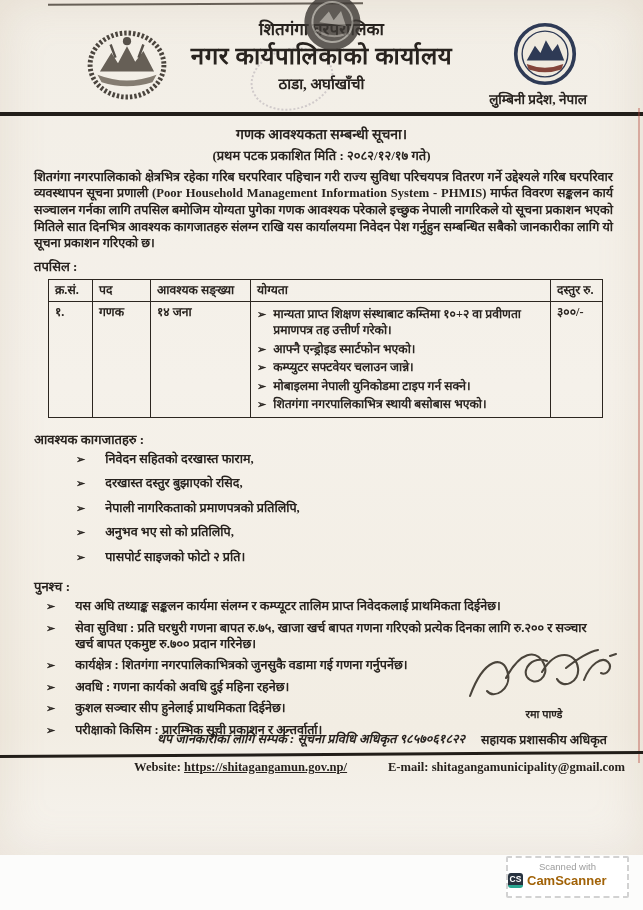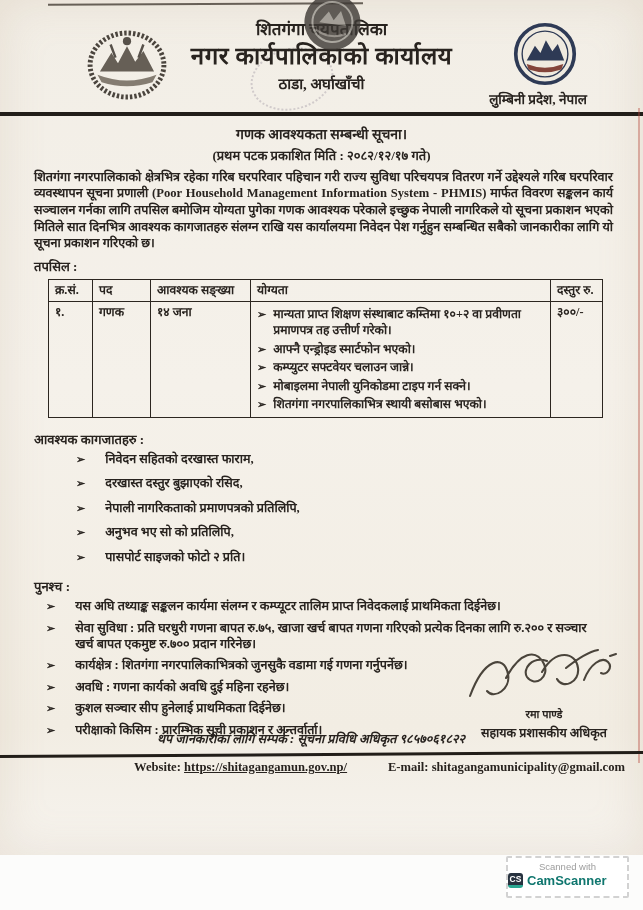--- a/index.html
+++ b/index.html
@@ -44,38 +44,38 @@
   .arrow::before{content:"\27A2";}
   
   .section-head{margin:12px 0 3px 34px;font-weight:bold;font-size:13px;}
   ul.arrow-list{list-style:none;margin:2px 30px 0 0;padding-left:76px;}
   ul.arrow-list li{display:flex;gap:20px;margin-bottom:8px;font-size:12.6px;font-weight:600;line-height:1.3;}
   ul.arrow-list.tight li{margin-bottom:5px;padding-right:6px;}
   ul.ps-list{padding-left:46px;}
   
   .signature{position:absolute;top:646px;left:458px;width:172px;text-align:center;z-index:4;}
   .sig-name{font-size:11px;font-weight:bold;margin-top:-6px;}
-  .sig-title{font-size:12.5px;font-weight:bold;margin-top:3px;}
+  .sig-title{font-size:12.5px;font-weight:bold;margin-top:10px;}
   
   .contact-line{position:absolute;top:730px;left:16px;width:590px;text-align:center;
     font-style:italic;font-weight:bold;font-size:12.6px;z-index:2;}
   .footer-rule{position:absolute;top:753px;left:0;width:643px;height:2.5px;background:#221e19;transform:rotate(-.35deg);}
   .footer-row{position:absolute;top:760px;left:0;width:643px;font-size:12.6px;font-weight:bold;z-index:2;}
   .website{position:absolute;left:134px;top:0;}
   .website .url{text-decoration:underline;}
   .email{position:absolute;right:18px;top:0;}
   
   .cs-badge{position:absolute;left:506px;top:856px;width:123px;height:42px;box-sizing:border-box;
     border:2px dashed #d2d2d2;background:#fff;text-align:center;padding-top:3px;border-radius:2px;cursor:pointer;}
   .cs-line1{color:#9d9d9d;font-size:9.5px;font-family:"Liberation Sans","DejaVu Sans",sans-serif;}
   .cs-line2{display:flex;align-items:center;gap:4px;margin-top:1px;}
   .cs-icon{width:15px;height:15px;background:#27323f;color:#fff;font-size:8.5px;font-weight:bold;
     display:flex;align-items:center;justify-content:center;border-radius:3px;box-sizing:border-box;
     border-bottom:3px solid #2aa791;font-family:"Liberation Sans","DejaVu Sans",sans-serif;}
-  .cs-text{color:#0f766e;font-weight:bold;font-size:13px;font-family:"Liberation Sans","DejaVu Sans",sans-serif;}
+  .cs-text{color:#a16207;font-weight:bold;font-size:13px;font-family:"Liberation Sans","DejaVu Sans",sans-serif;}
 </style>
 </head>
 <body>
 
 <div class="scan-page">
   <div class="edge-top"></div>
   <div class="edge-red"></div>
 
   <div class="header">
     <div class="emblem-left">
@@ -90,21 +90,21 @@
     <div class="ink-stamp">
       <svg width="66" height="62" viewBox="0 0 66 62">
         <circle cx="33" cy="30" r="28" fill="#3e3a35" opacity=".92"></circle>
         <circle cx="33" cy="30" r="20" fill="none" stroke="#e8e4da" stroke-width="2" opacity=".55"></circle>
         <path d="M20 32 L28 20 L34 28 L40 18 L47 32 Z" fill="#e8e4da" opacity=".5"></path>
         <path d="M18 40 Q33 48 48 40" stroke="#e8e4da" stroke-width="2" fill="none" opacity=".4"></path>
       </svg>
     </div>
     <div class="ghost-stamp"></div>
     <div class="header-center">
-      <div class="h-line1">शितगंगा चयपतालिका</div>
+      <div class="h-line1">शितगंगा घरपरालिका</div>
       <div class="h-line2">नगर कार्यपालिकाको कार्यालय</div>
       <div class="h-line3">ठाडा, अर्घाखाँची</div>
     </div>
     <div class="emblem-right">
       <svg width="64" height="64" viewBox="0 0 70 70">
         <circle cx="35" cy="35" r="32" fill="#efeadf" stroke="#2e3a55" stroke-width="4"></circle>
         <circle cx="35" cy="35" r="25" fill="none" stroke="#2e3a55" stroke-width="1.5"></circle>
         <path d="M15 42 L24 26 L30 34 L36 20 L43 32 L49 24 L56 42 Z" fill="#2e3a55"></path>
         <path d="M15 46 Q35 54 55 46 L53 52 Q35 58 17 52 Z" fill="#83443a"></path>
       </svg>

